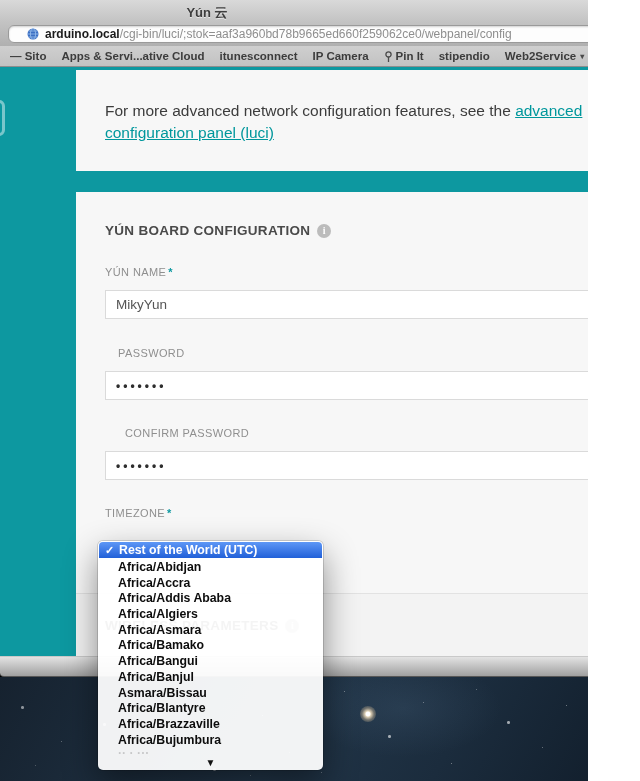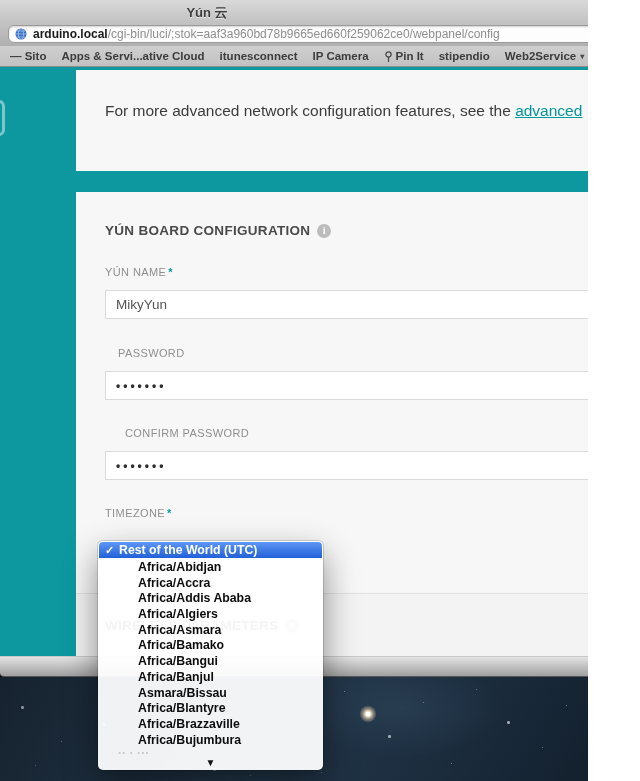--- a/index.html
+++ b/index.html
@@ -17,21 +17,21 @@
     font-size:13px; color:#3e3e3e; font-weight:bold; text-shadow:0 1px 0 rgba(255,255,255,.6);
   }
   .toolbar {
     position:absolute; left:0; top:22px; width:640px; height:24px;
     background:linear-gradient(#c3c3c3,#b0b0b0);
   }
   .url-field {
     position:absolute; left:8px; top:3px; width:604px; height:18px;
     background:#fdfdfd; border:1px solid #9a9a9a; border-radius:6px;
     box-shadow:inset 0 1px 2px rgba(0,0,0,.18);
-    display:flex; align-items:center; padding:0 6px; font-size:12px; white-space:nowrap; overflow:hidden;
+    display:flex; align-items:center; padding:0 18px; font-size:12px; white-space:nowrap; overflow:hidden;
   }
   .favicon { width:12px; height:12px; margin-right:6px; flex:0 0 auto; }
   .url-host { color:#1a1a1a; font-weight:bold; }
   .url-path { color:#8e8e8e; overflow:hidden; }
   .reload { position:absolute; right:6px; top:3px; width:13px; height:13px; color:#555; }
   .reader-btn {
     position:absolute; left:618px; top:3px; width:40px; height:18px;
     background:linear-gradient(#cfcfcf,#bdbdbd); border:1px solid #989898; border-radius:3px;
     font-size:11.5px; color:#6f6f6f; line-height:16px; padding-left:5px; overflow:hidden;
   }
@@ -113,21 +113,21 @@
     background:radial-gradient(circle, #fff 0 2px, rgba(255,235,200,.85) 3px, rgba(255,220,170,.35) 6px, rgba(0,0,0,0) 10px);
   }
 
   
   .tz-menu {
     position:absolute; left:98px; top:541px; width:225px; height:229px; z-index:30;
     background:rgba(255,255,255,.94); border-radius:5px; padding-top:1px;
     box-shadow:0 0 0 1px rgba(0,0,0,.14), 0 14px 34px rgba(0,0,0,.45);
     font-size:12.3px; font-weight:bold; color:#0d0d0d;
   }
-  .tz-menu ul { list-style:none;margin-left:20px; }
+  .tz-menu ul { list-style:none; }
   .tz-sel {
     position:relative; height:16px; line-height:16px; padding-left:20px;
     background:linear-gradient(#5e97f6,#2160d8); color:#fff;
     border-radius:4px 4px 0 0; margin:0 1px;
   }
   .tz-check { position:absolute; left:6px; top:0; font-size:11px; }
   .tz-item { height:15.7px; line-height:15.7px; padding-left:20px; }
   .tz-item:first-child { margin-top:2px; }
   .tz-fade { height:8px; overflow:hidden; opacity:.18; padding-left:20px; line-height:11px; }
   .tz-arrow { text-align:center; font-size:10px; color:#111; line-height:14px; }
@@ -185,21 +185,21 @@
         <span>Web2Service</span>
         <span class="bm-caret">▾</span>
       </span>
   </div>
 
   <div class="page">
     <div class="partial-logo"></div>
 
     <div class="card card1">
       <div class="intro">
-        <span>For more advanced network configuration features, see the </span><a href="#"><span>advanced</span><br></a>
+        <span>For more advanced network configuration features, see the </span><a href="#"><span>advanced</span><br><span>configuration panel (luci)</span></a>
       </div>
     </div>
 
     <div class="card card2">
       <div class="h2 c2-h2" style="position:absolute;">
         <span>YÚN BOARD CONFIGURATION</span>
         <span class="info-icon">i</span>
       </div>
 
       <div class="field-label lbl-name">

